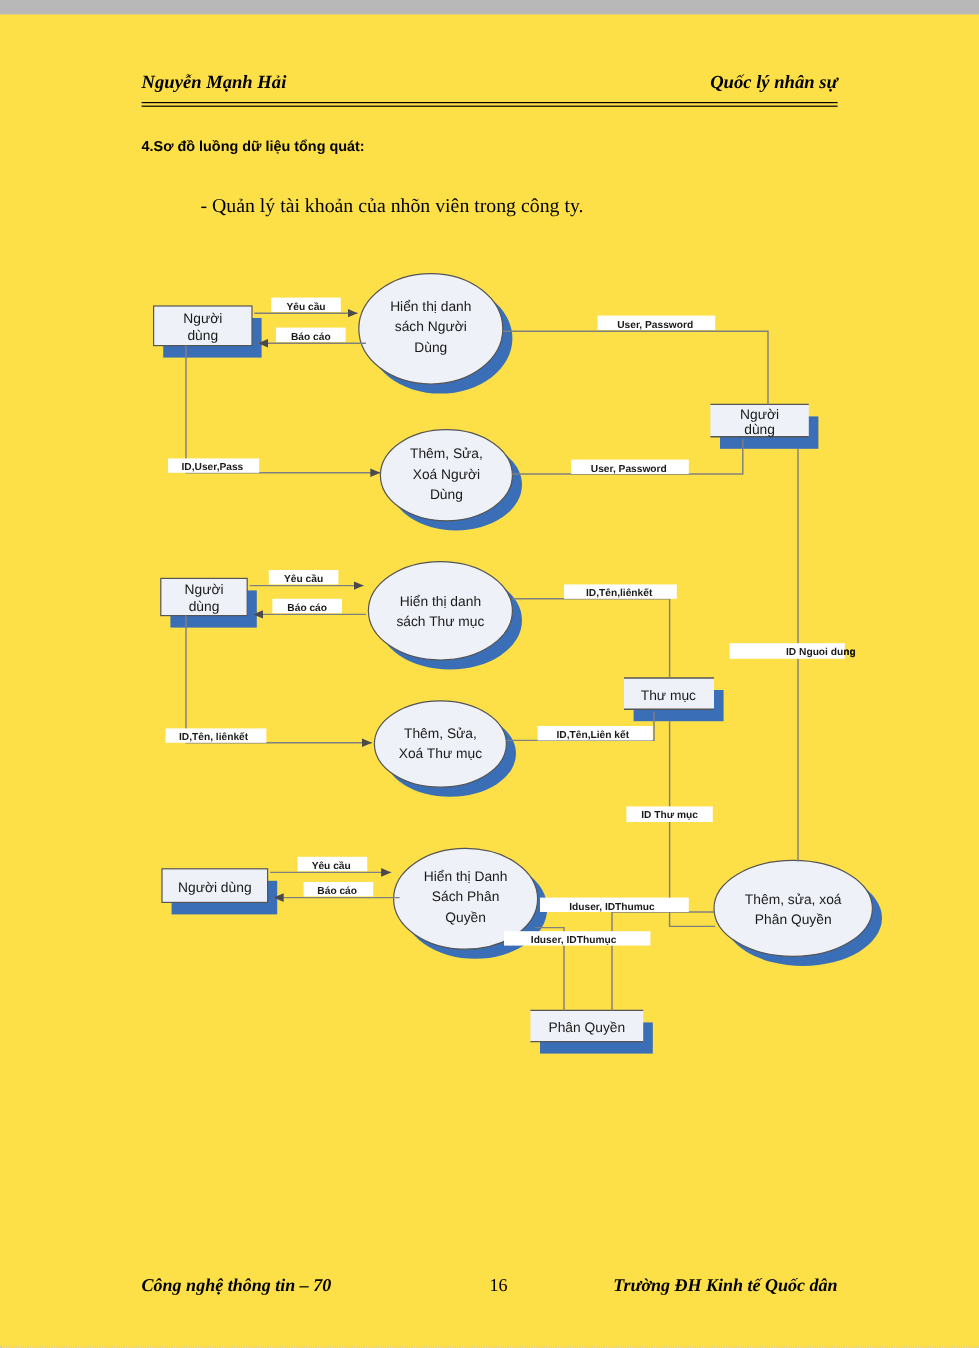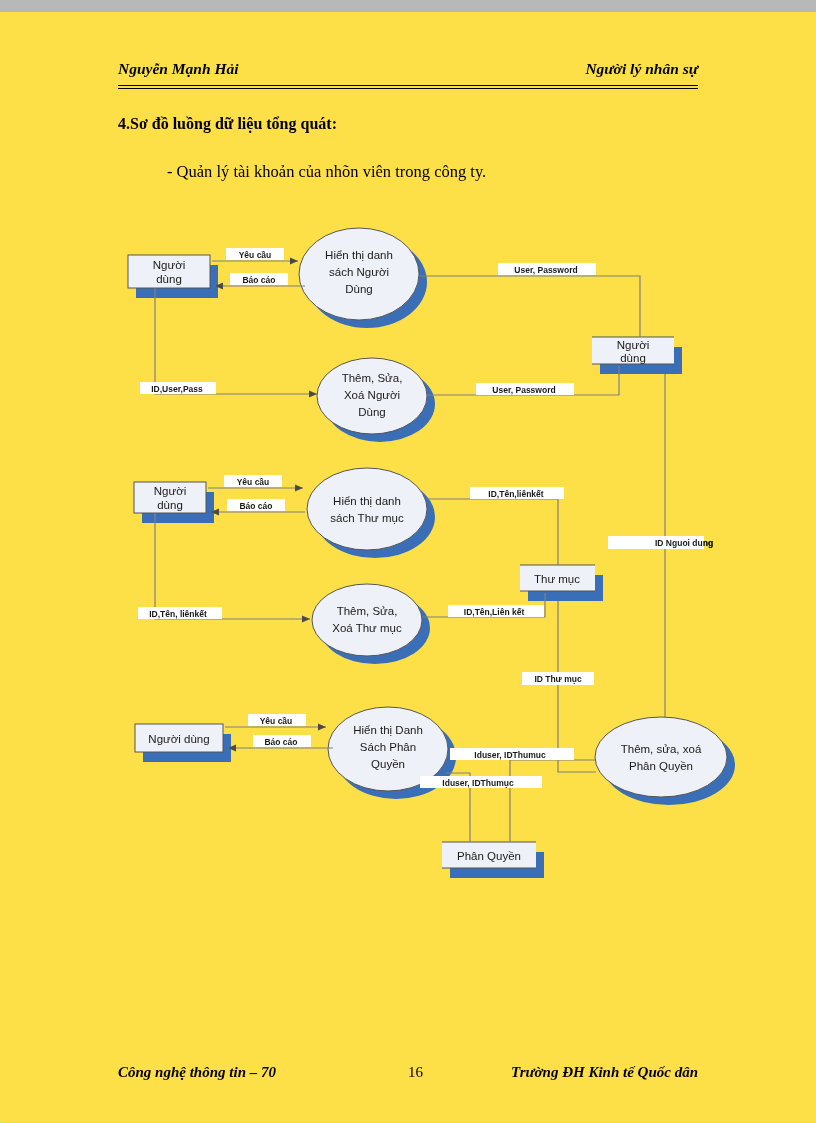--- a/index.html
+++ b/index.html
@@ -28,22 +28,22 @@
   .hdr-right{right:0;}
   .hdr-rule{
     position:absolute;left:118px;top:73px;width:580px;
     border-top:1.6px solid #000;
     border-bottom:0.8px solid #000;
     height:2px;
   }
   
   .sect-title{
     position:absolute;left:118px;top:103px;
-    font-family:Liberation Serif, serif;
-    font-size:16px;color:#000;white-space:nowrap;text-align:right;
+    font-family:Liberation Sans, sans-serif;
+    font-size:12px;color:#000;white-space:nowrap;text-align:right;
   }
   .sect-title b{font-weight:bold;}
   .bullet-line{
     position:absolute;left:167px;top:150px;
     font-family:Liberation Serif, serif;
     font-size:16.5px;color:#000;white-space:nowrap;
   }
   
   .ftr{
     position:absolute;left:118px;top:1052px;width:580px;height:22px;
@@ -79,21 +79,21 @@
     font-size:11.5px;fill:#1a1a1a;
   }
 </style>
 </head>
 <body>
 
 <div class="page">
 
   <div class="hdr">
     <div class="hdr-left">Nguyễn Mạnh  Hải</div>
-    <div class="hdr-right">Người lý nhân sự</div>
+    <div class="hdr-right">Quốc lý nhân sự</div>
   </div>
   <div class="hdr-rule"></div>
 
   <div class="sect-title">
     <b>4.Sơ đồ luồng dữ liệu tổng quát:</b>
   </div>
   <div class="bullet-line">- Quản lý tài khoản của nhõn viên trong công ty.</div>
 
   <div class="diagram">
   <svg width="816" height="1123" viewBox="0 0 816 1123" xmlns="http://www.w3.org/2000/svg">

